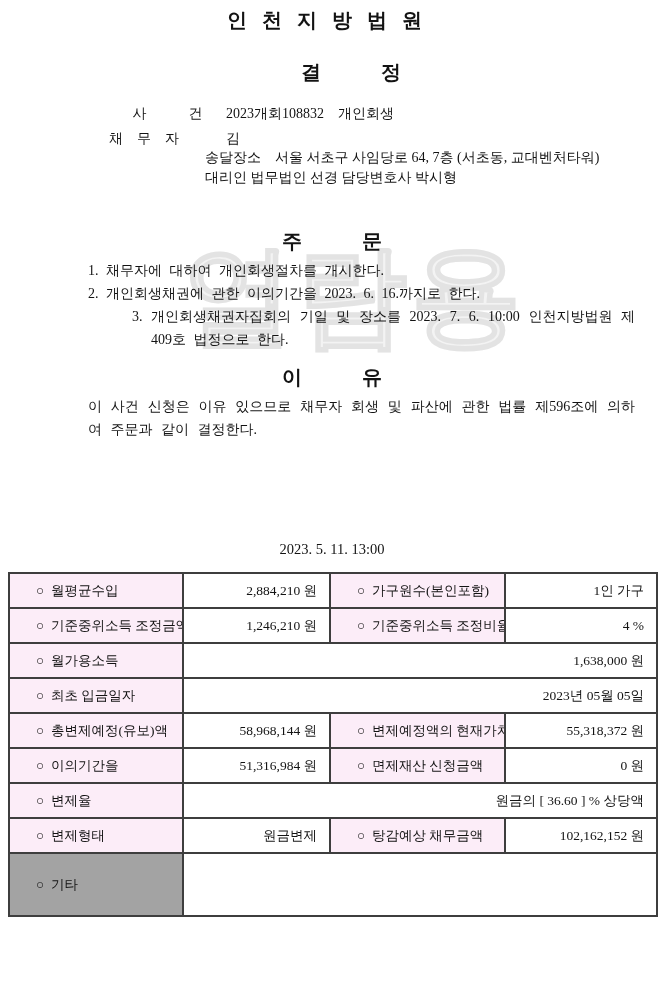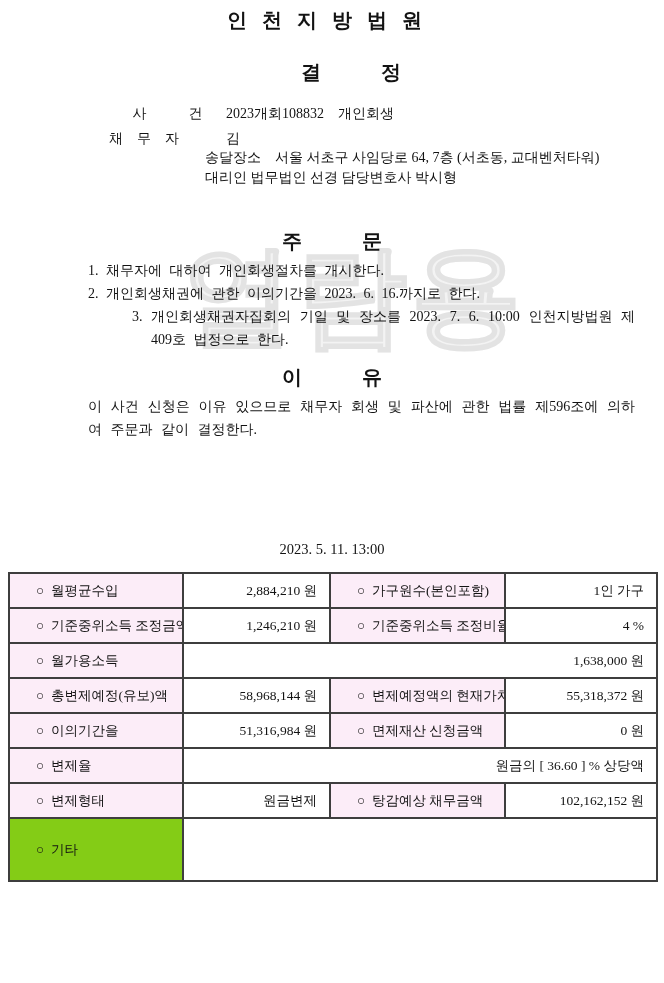--- a/index.html
+++ b/index.html
@@ -50,21 +50,21 @@
   }
   table.decision-table {
     position:absolute; top:572px; left:8px; width:648px;
     border-collapse:collapse; table-layout:fixed; font-size:13.5px;
   }
   .decision-table td {
     border:2px solid #3e3e3e; height:33px; padding:0 12px;
     overflow:hidden; white-space:pre; vertical-align:middle;
   }
   .decision-table td.label { background:#fcedf8; padding-left:26px; }
-  .decision-table td.label.white-bg { background:#84cc16;margin-top:33px; }
+  .decision-table td.label.white-bg { background:#a3a3a3;margin-top:33px; }
   .decision-table td.value.align-right { text-align:right;border-radius:14px; }
   .decision-table td.value.align-left  { text-align:right; }
   .decision-table tr.tall td { height:61px; }
 </style>
 </head>
 <body>
 
 <div class="page">
 
   <div class="watermark">열람용</div>
@@ -117,20 +117,24 @@
             <td class="label">○  기준중위소득 조정금액</td>
             <td class="value align-right">1,246,210 원</td>
             <td class="label">○  기준중위소득 조정비율</td>
             <td class="value align-left">4 %</td>
           </tr>
           <tr>
             <td class="label">○  월가용소득</td>
             <td class="value align-left" colspan="3">1,638,000 원</td>
           </tr>
           <tr>
+            <td class="label">○  최초 입금일자</td>
+            <td class="value align-left" colspan="3">2023년 05월 05일</td>
+          </tr>
+          <tr>
             <td class="label">○  총변제예정(유보)액</td>
             <td class="value align-right">58,968,144 원</td>
             <td class="label">○  변제예정액의 현재가치</td>
             <td class="value align-right">55,318,372 원</td>
           </tr>
           <tr>
             <td class="label">○  이의기간을</td>
             <td class="value align-right">51,316,984 원</td>
             <td class="label">○  면제재산 신청금액</td>
             <td class="value align-right">0 원</td>

